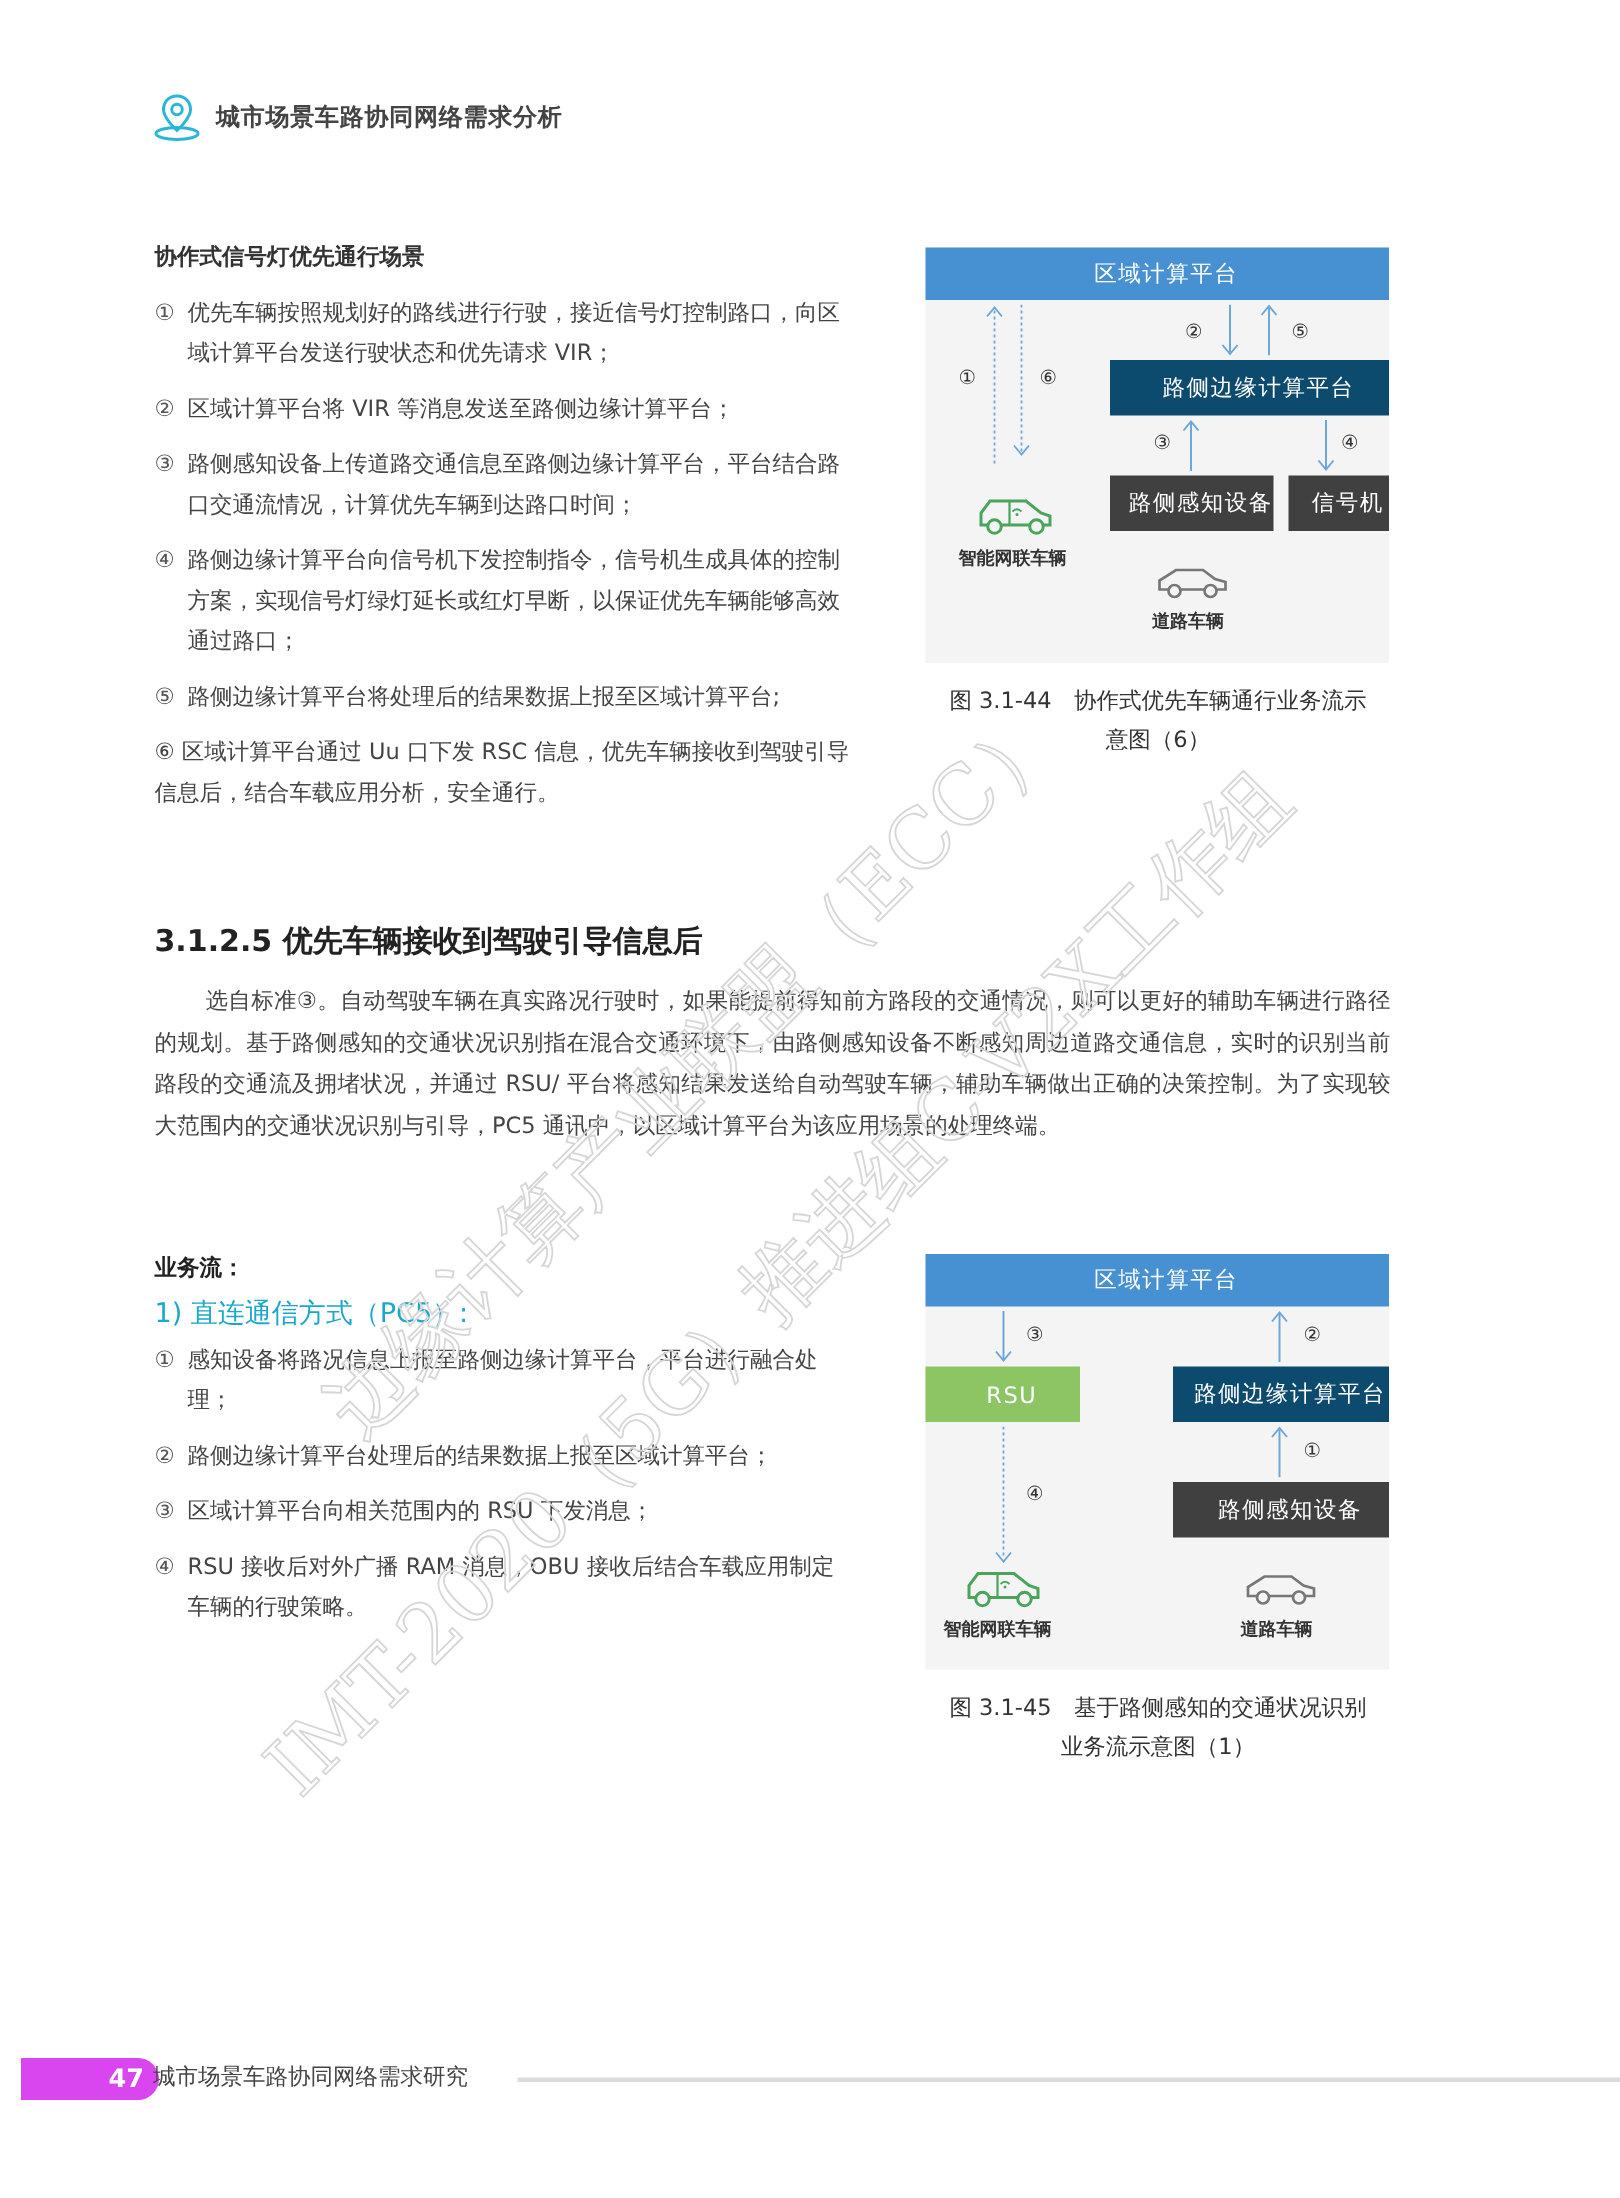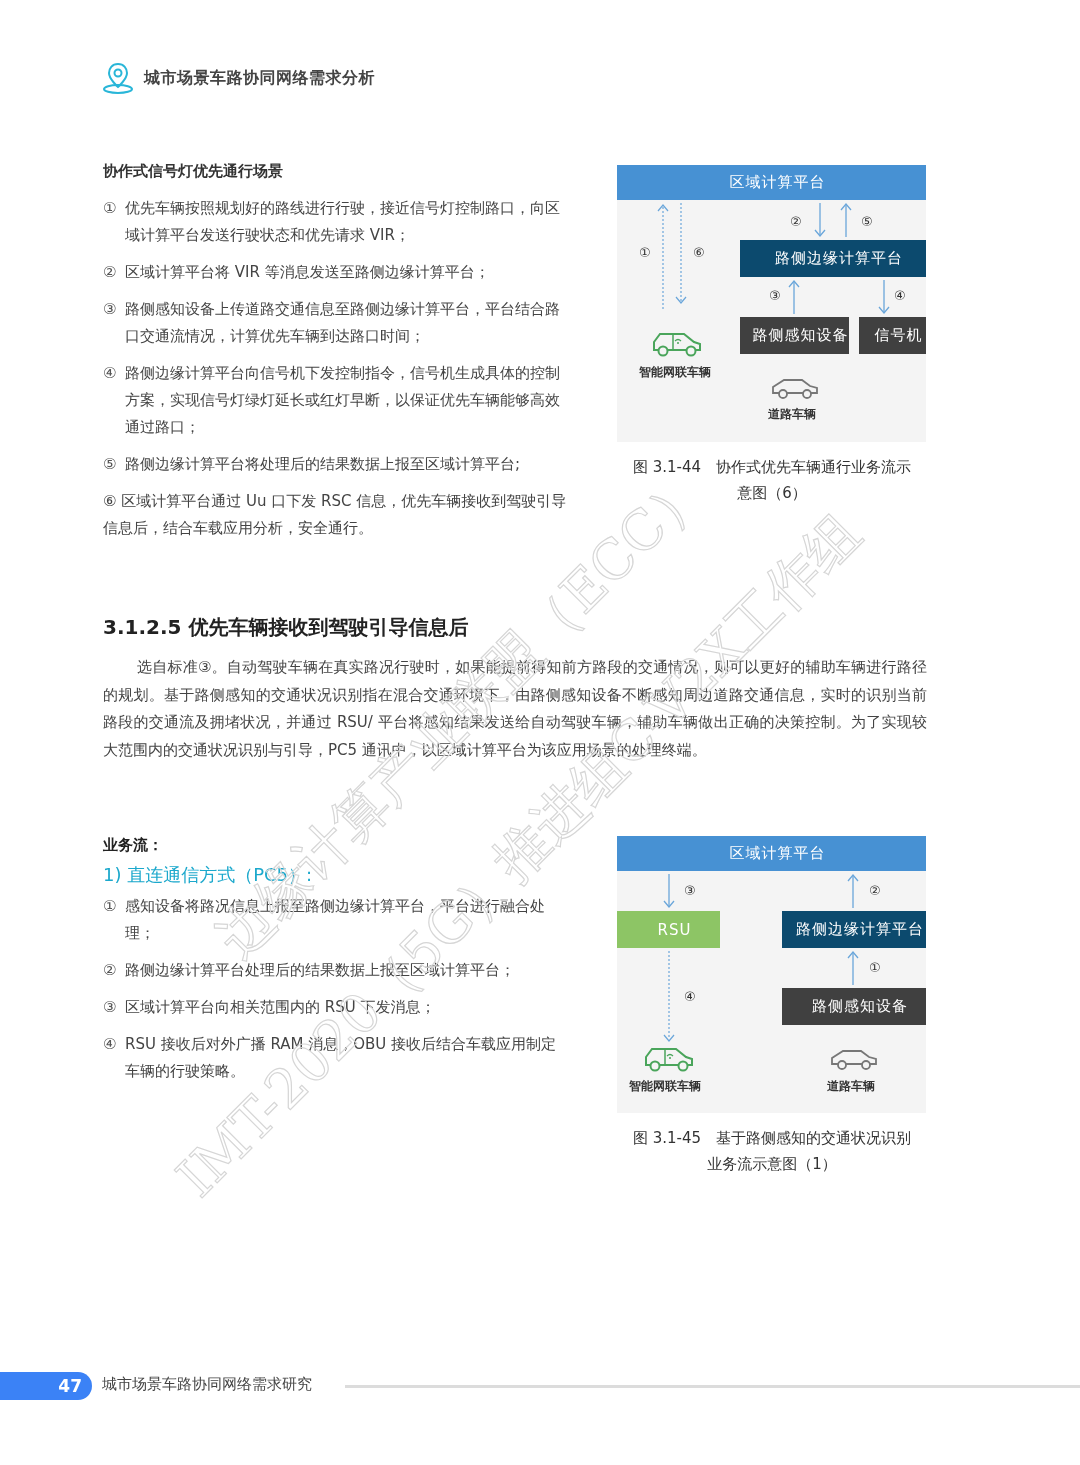--- a/index.html
+++ b/index.html
@@ -30,21 +30,21 @@
   .teal { background: #0c4a6e; }
   .pink { background: #404040; }
   .green { background: #8dc565; }
   .lbl { position: absolute; font-size: 13px; color: #333; }
   .veh-lbl { position: absolute; font-size: 12px; color: #333; font-weight: bold; }
   .caption { position: absolute; font-size: 15px; color: #333; text-align: center; line-height: 26px; }
 
   .watermark { position: absolute; left: 0; top: 0; width: 1080px; height: 1465px; pointer-events: none; }
 
   .footer { position: absolute; left: 0; top: 1372px; width: 1080px; height: 28px; }
-  .footer .tab { position: absolute; left: 0; top: 0; width: 92px; height: 28px; background: #3b82f6; border-radius: 0 14px 14px 0; color: #fff; font-size: 17px; font-weight: bold; display: flex; align-items: center; justify-content: flex-end; padding-right: 10px; }
+  .footer .tab { position: absolute; left: 14px; top: 0; width: 92px; height: 28px; background: #d946ef; border-radius: 0 14px 14px 0; color: #fff; font-size: 17px; font-weight: bold; display: flex; align-items: center; justify-content: flex-end; padding-right: 10px; }
   .footer .ftitle { position: absolute; left: 102px; top: 3px; font-size: 15px; color: #444; }
   .footer .line { position: absolute; left: 345px; top: 13px; right: 0; height: 3px; background: #dcdcdc; }
 </style>
 </head>
 <body>
 
 <div class="header">
   <svg class="pin" viewBox="0 0 36 36">
     <path d="M18 4 C12 4 9 8.5 9 13 C9 19 18 27 18 27 C18 27 27 19 27 13 C27 8.5 24 4 18 4 Z" fill="none" stroke="#29b6d8" stroke-width="2"></path>
     <circle cx="18" cy="13" r="3.5" fill="none" stroke="#29b6d8" stroke-width="2"></circle>

